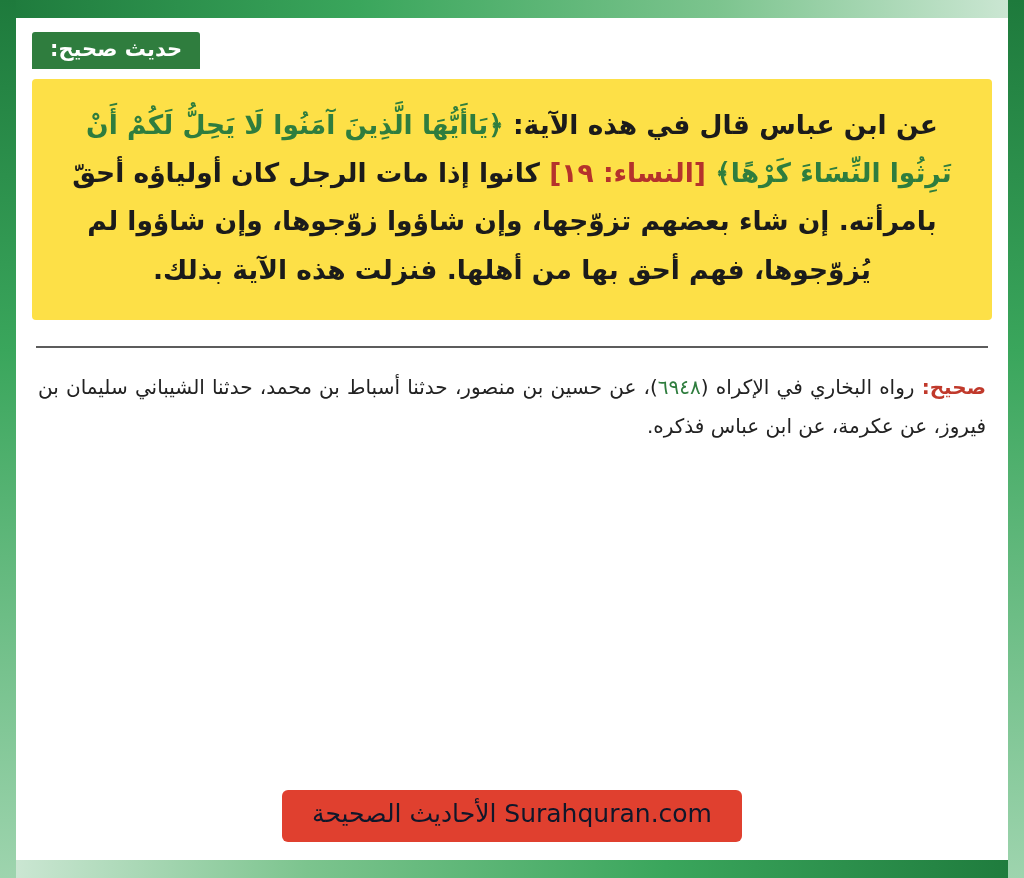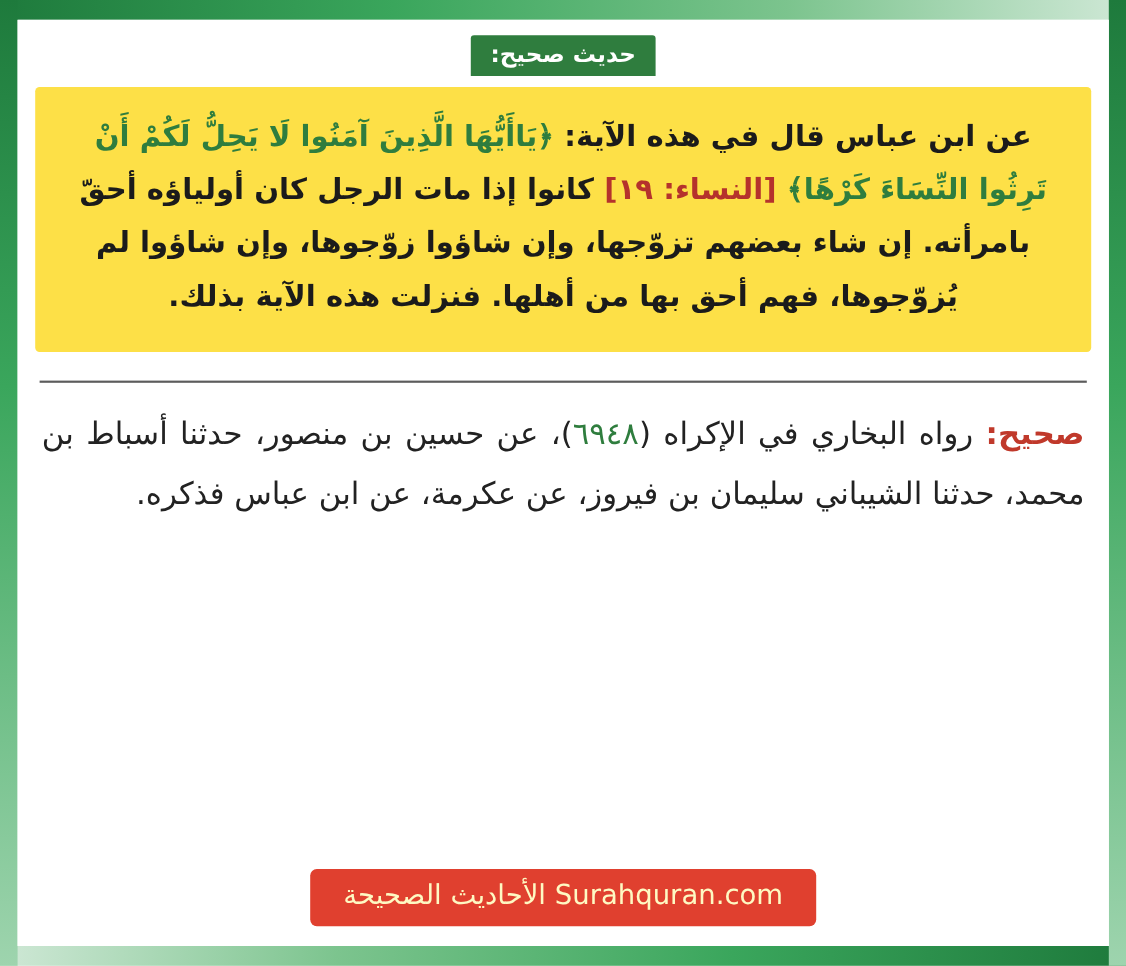--- a/index.html
+++ b/index.html
@@ -56,21 +56,21 @@
     background: #ffffff;
     box-sizing: border-box;
     padding: 14px 16px 0 16px;
     display: flex;
     flex-direction: column;
   }
 
   
   .grade-row {
     display: flex;
-    justify-content: center;
+    justify-content: flex-end;
     margin-bottom: 10px;
   }
   .grade-badge {
     background: #2f7d3e;
     color: #ffffff;
     font-size: 21px;
     font-weight: bold;
     padding: 7px 18px 9px 18px;
     border-radius: 3px 3px 0 0;
     line-height: 1;
@@ -99,21 +99,21 @@
 
   
   .divider {
     border: none;
     border-top: 2px solid #5c5c5c;
     margin: 26px 4px 20px 4px;
   }
 
   
   .takhreej {
-    font-size: 28px;
+    font-size: 20px;
     line-height: 1.95;
     color: #222222;
     text-align: justify;
     padding: 0 6px;
     margin: 0;
   }
   .takhreej .label {
     color: #c0392b;
     font-weight: bold;
   }
@@ -123,21 +123,21 @@
 
   
   .footer {
     margin-top: auto;
     display: flex;
     justify-content: center;
     padding-bottom: 18px;
   }
   .footer-badge {
     background: #e0402f;
-    color: #fef9c3;
+    color: #0f172a;
     font-size: 25px;
     padding: 10px 30px 13px 30px;
     border-radius: 6px;
     line-height: 1.15;
     white-space: nowrap;
   }
   .footer-badge .site {
     direction: ltr;
     unicode-bidi: embed;
   }

